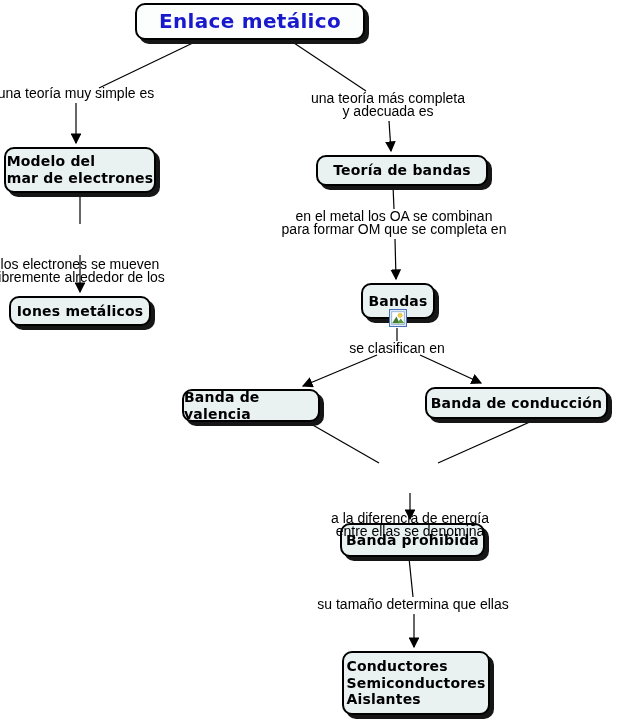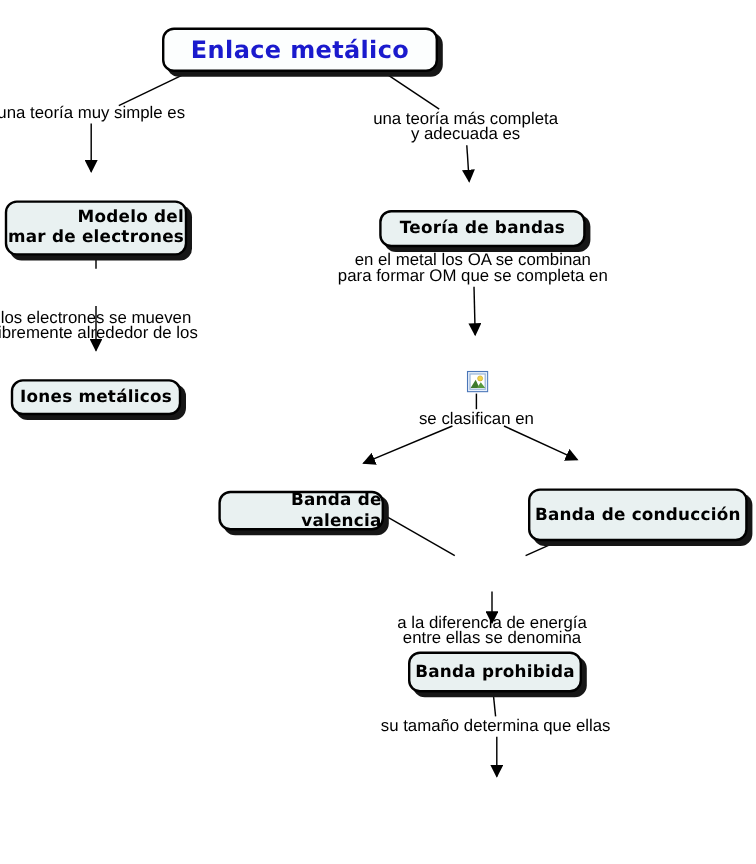--- a/index.html
+++ b/index.html
@@ -14,26 +14,25 @@
   .node{
     position:absolute;
     display:flex;align-items:center;justify-content:center;
     background:#e9f1f1;
     border:2px solid #000;
     border-radius:10px;
     box-shadow:4px 4px 0 #161616;
     font-weight:bold;
     font-size:14px;
     line-height:1.18;
-    text-align:right;
+    text-align:left;
     white-space:pre-line;
     color:#000;
     box-sizing:border-box;
     letter-spacing:.2px;
-    margin-top:20px;
   }
   .node.title{
     background:#fcfefe;
     font-size:20px;
     color:#1a1acd;
     letter-spacing:.3px;
   }
   .lphrase{
     position:absolute;
     transform:translateX(-50%);
@@ -83,35 +82,39 @@
 
   <div class="node title" style="left:135px;top:3px;width:230px;height:37px;">Enlace metálico</div>
 
   <div class="node" style="left:4px;top:147px;width:152px;height:46px;">Modelo del
 mar de electrones</div>
 
   <div class="node" style="left:9px;top:296px;width:142px;height:30px;">Iones metálicos</div>
 
   <div class="node" style="left:316px;top:155px;width:172px;height:31px;">Teoría de bandas</div>
 
+  <div class="node" style="left:361px;top:283px;width:74px;height:36px;">Bandas</div>
 
   <svg class="res-icon" style="left:389px;top:309px;" viewBox="0 0 17 17" xmlns="http://www.w3.org/2000/svg">
     <rect x="0.5" y="0.5" width="16" height="16" fill="#eaf2fc" stroke="#4a76b8"></rect>
     <rect x="2.5" y="2.5" width="12" height="12" fill="#ffffff" stroke="#9db8d9"></rect>
     <circle cx="10.5" cy="6" r="2" fill="#f0d24a" stroke="#c9a82c" stroke-width="0.5"></circle>
     <polygon points="3,13.5 7,7 10,13.5" fill="#3f7a2e"></polygon>
     <polygon points="8,13.5 11,9 14.5,13.5" fill="#58993f"></polygon>
   </svg>
 
   <div class="node" style="left:182px;top:389px;width:138px;height:33px;">Banda de valencia</div>
 
-  <div class="node" style="left:440px;top:387px;width:183px;height:44px;">Banda de conducción</div>
+  <div class="node" style="left:425px;top:387px;width:183px;height:32px;">Banda de conducción</div>
 
   <div class="node" style="left:340px;top:523px;width:145px;height:34px;">Banda prohibida</div>
 
+  <div class="node" style="left:342px;top:651px;width:148px;height:64px;">Conductores
+Semiconductores
+Aislantes</div>
 
   <div class="lphrase" style="left:76px;top:87px;">una teoría muy simple es</div>
 
   <div class="lphrase" style="left:388px;top:92px;">una teoría más completa
 y adecuada es</div>
 
   <div class="lphrase" style="left:80px;top:226px;margin-top:32px;">los electrones se mueven
 libremente alrededor de los</div>
 
   <div class="lphrase" style="left:394px;top:210px;">en el metal los OA se combinan

